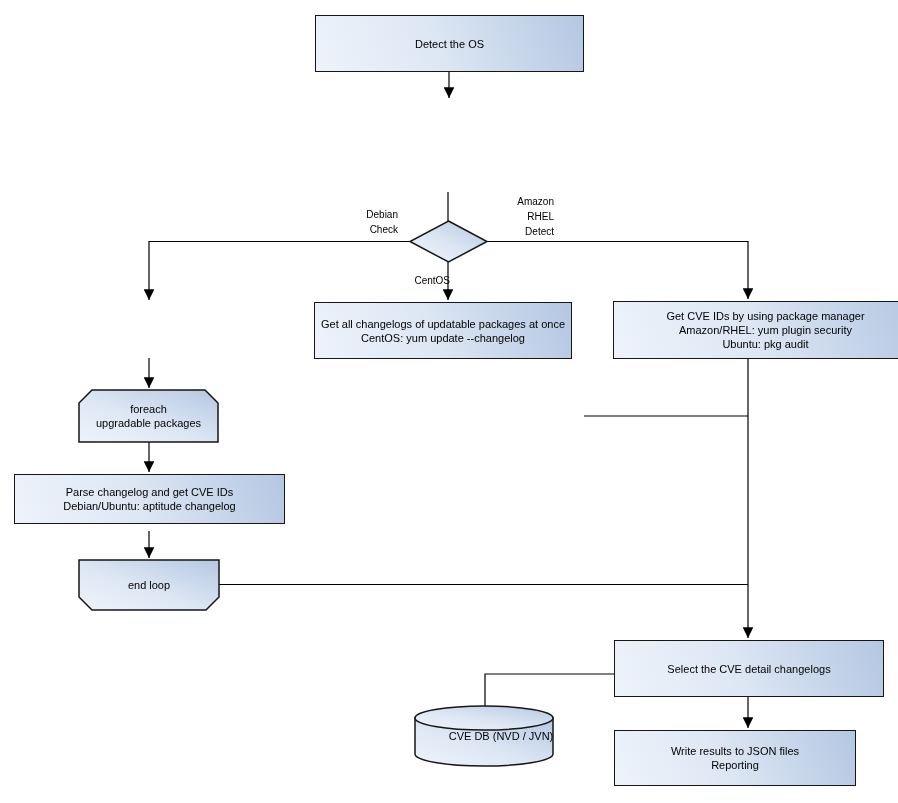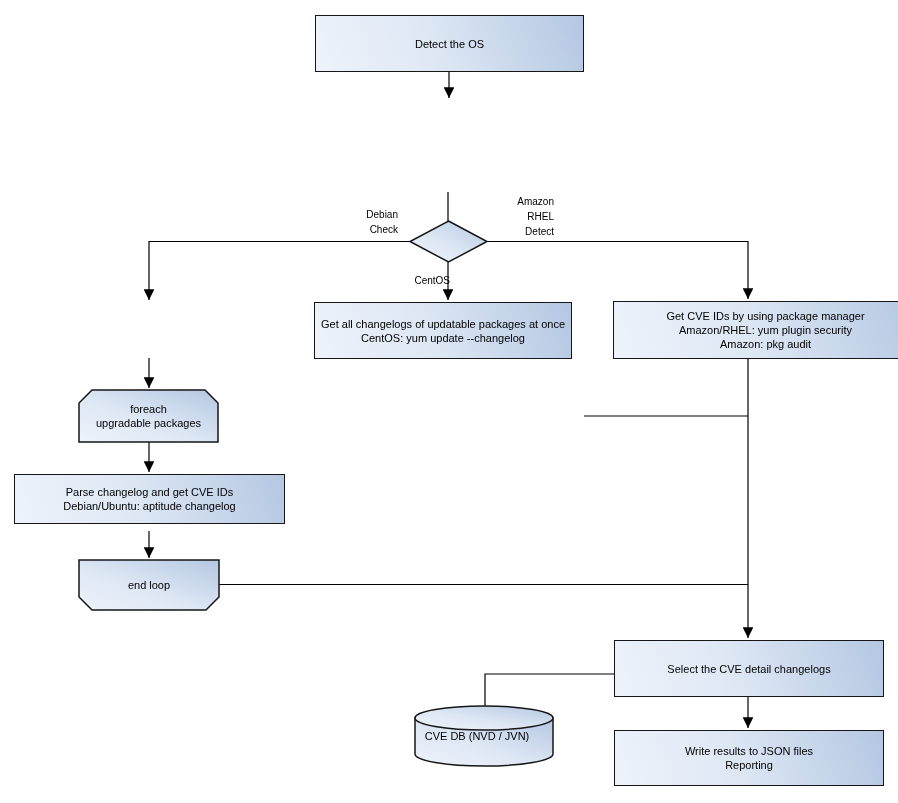--- a/index.html
+++ b/index.html
@@ -70,42 +70,42 @@
 
   <div class="node" style="left:314px;top:302px;width:258px;height:57px">
     <div>Get all changelogs of updatable packages at once</div>
     <div>CentOS: yum update --changelog</div>
   </div>
 
 
   <div class="node" style="left:613px;top:301px;width:305px;height:58px">
     <div>Get CVE IDs by using package manager</div>
     <div>Amazon/RHEL: yum plugin security</div>
-    <div>Amazon: pkg audit</div>
+    <div>Ubuntu: pkg audit</div>
   </div>
 
   <div class="node" style="left:614px;top:640px;width:270px;height:57px">
     <div>Select the CVE detail changelogs</div>
   </div>
 
-  <div class="node" style="left:614px;top:730px;width:270px;height:56px">
+  <div class="node" style="left:614px;top:730px;width:242px;height:56px">
     <div>Write results to JSON files</div>
     <div>Reporting</div>
   </div>
 
   <div class="overlay" style="left:79px;top:390px;width:139px;height:52px">
     <div>foreach</div>
     <div>upgradable  packages</div>
   </div>
 
   <div class="overlay" style="left:79px;top:560px;width:140px;height:50px">
     <div>end loop</div>
   </div>
 
-  <div class="overlay" style="left:408px;top:706px;width:138px;height:60px">
+  <div class="overlay" style="left:432px;top:706px;width:138px;height:60px">
     <div>CVE DB (NVD / JVN)</div>
   </div>
 
   <div class="edge-label" style="left:338px;top:207px;width:60px">
     <div>Debian</div>
     <div>Check</div>
   </div>
 
   <div class="edge-label" style="left:494px;top:194px;width:60px">
     <div>Amazon</div>

